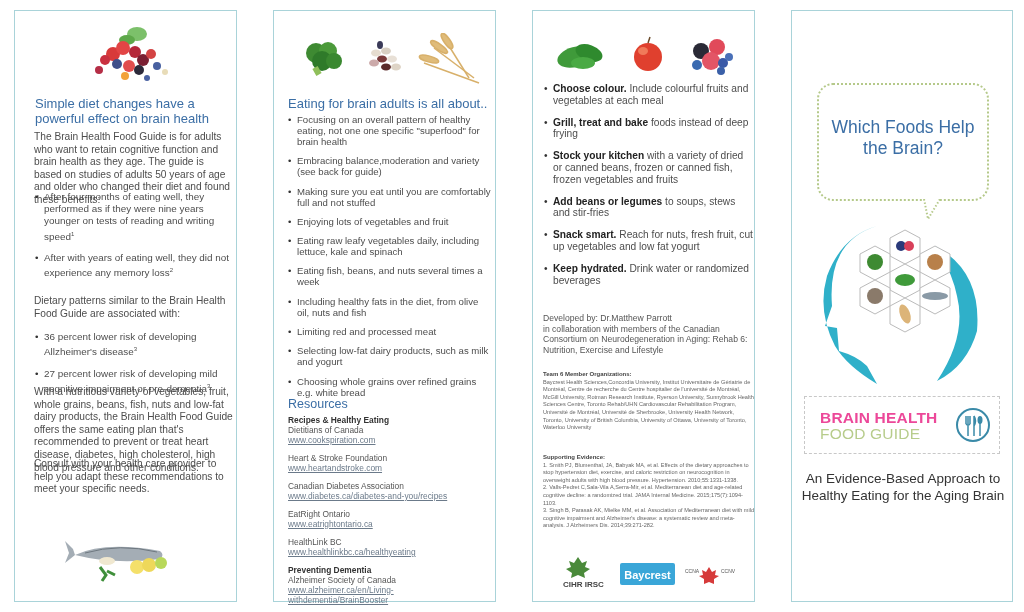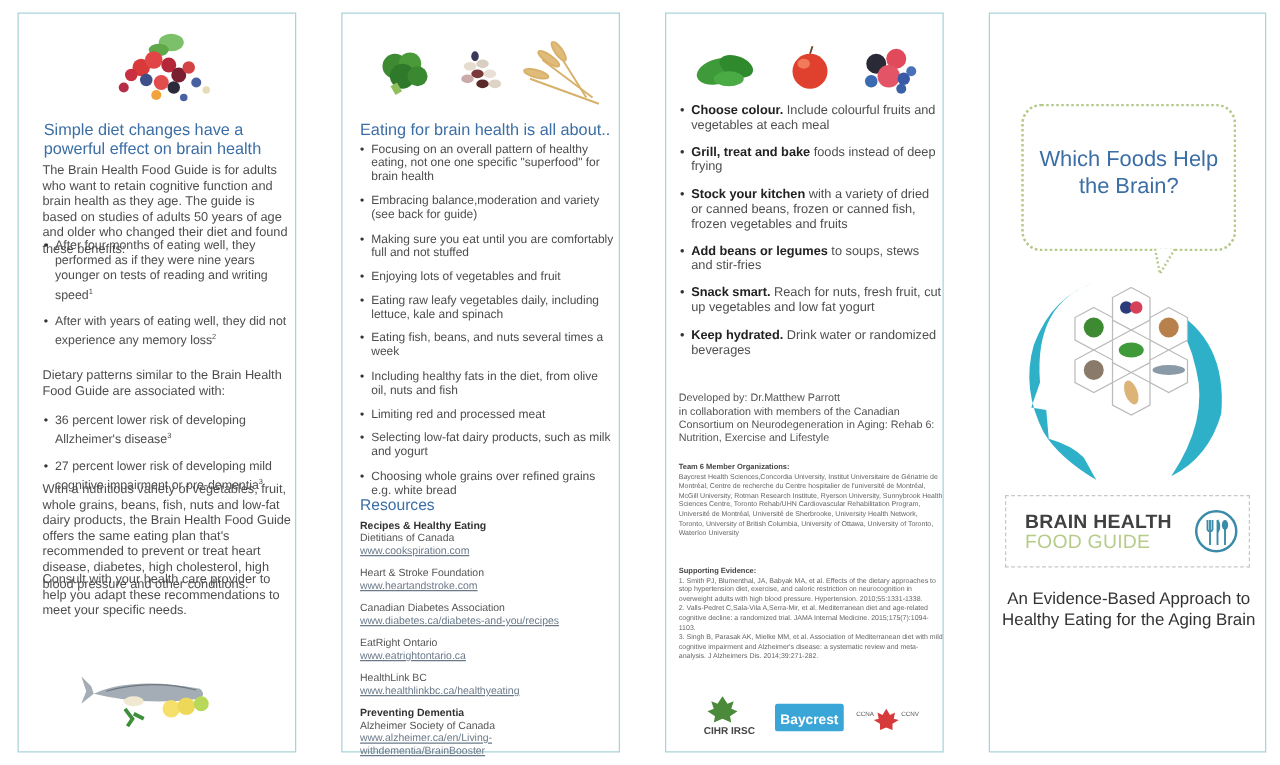--- a/index.html
+++ b/index.html
@@ -66,21 +66,21 @@
   #p4 .bubble-tail { position: absolute; left: 130px; top: 188px; width: 20px; height: 22px; }
   #p4 .title {
     position: absolute; left: 25px; top: 106px; width: 172px; text-align: center;
     color: #3b6ea5; font-size: 17.5px; line-height: 21px;
   }
   #p4 .head-art { position: absolute; left: 25px; top: 205px; width: 175px; height: 170px; }
   #p4 .logo-box {
     position: absolute; left: 12px; top: 385px; width: 196px; height: 58px;
     border: 1px dashed #c8c8c8;
   }
-  #p4 .logo-l1 { position: absolute; left: 15px; top: 12px; font-size: 15.5px; font-weight: bold; color: #404040; letter-spacing: 0.2px; }
+  #p4 .logo-l1 { position: absolute; left: 15px; top: 12px; font-size: 15.5px; font-weight: bold; color: #ec4899; letter-spacing: 0.2px; }
   #p4 .logo-l2 { position: absolute; left: 15px; top: 28px; font-size: 15.5px; color: #b7cc8b; letter-spacing: 0.2px; }
   #p4 .logo-icon { position: absolute; left: 150px; top: 10px; width: 36px; height: 36px; }
   #p4 .subtitle {
     position: absolute; left: 0; top: 460px; width: 222px; text-align: center;
     font-size: 13.5px; line-height: 16.5px; color: #333;
   }
 </style>
 </head>
 <body>
 
@@ -148,21 +148,21 @@
     </g>
     <g stroke="#d8b06a" stroke-width="1.5" fill="#e0bc7a">
       <line x1="130" y1="30" x2="185" y2="50"></line>
       <line x1="140" y1="15" x2="180" y2="45"></line>
       <line x1="150" y1="5" x2="175" y2="45"></line>
       <ellipse cx="135" cy="26" rx="10" ry="3" transform="rotate(15 135 26)"></ellipse>
       <ellipse cx="145" cy="14" rx="10" ry="3" transform="rotate(35 145 14)"></ellipse>
       <ellipse cx="153" cy="8" rx="9" ry="3" transform="rotate(55 153 8)"></ellipse>
     </g>
   </svg>
-  <div class="heading">Eating for brain health is all about..</div>
+  <div class="heading">Eating for brain adults is all about..</div>
   <ul class="bullets b3">
     <li>Focusing on an overall pattern of healthy eating, not one one specific "superfood" for brain health</li>
     <li>Embracing balance,moderation and variety (see back for guide)</li>
     <li>Making sure you eat until you are comfortably full and not stuffed</li>
     <li>Enjoying lots of vegetables and fruit</li>
     <li>Eating raw leafy vegetables daily, including lettuce, kale and spinach</li>
     <li>Eating fish, beans, and nuts several times a week</li>
     <li>Including healthy fats in the diet, from olive oil, nuts and fish</li>
     <li>Limiting red and processed meat</li>
     <li>Selecting low-fat dairy products, such as milk and yogurt</li>

